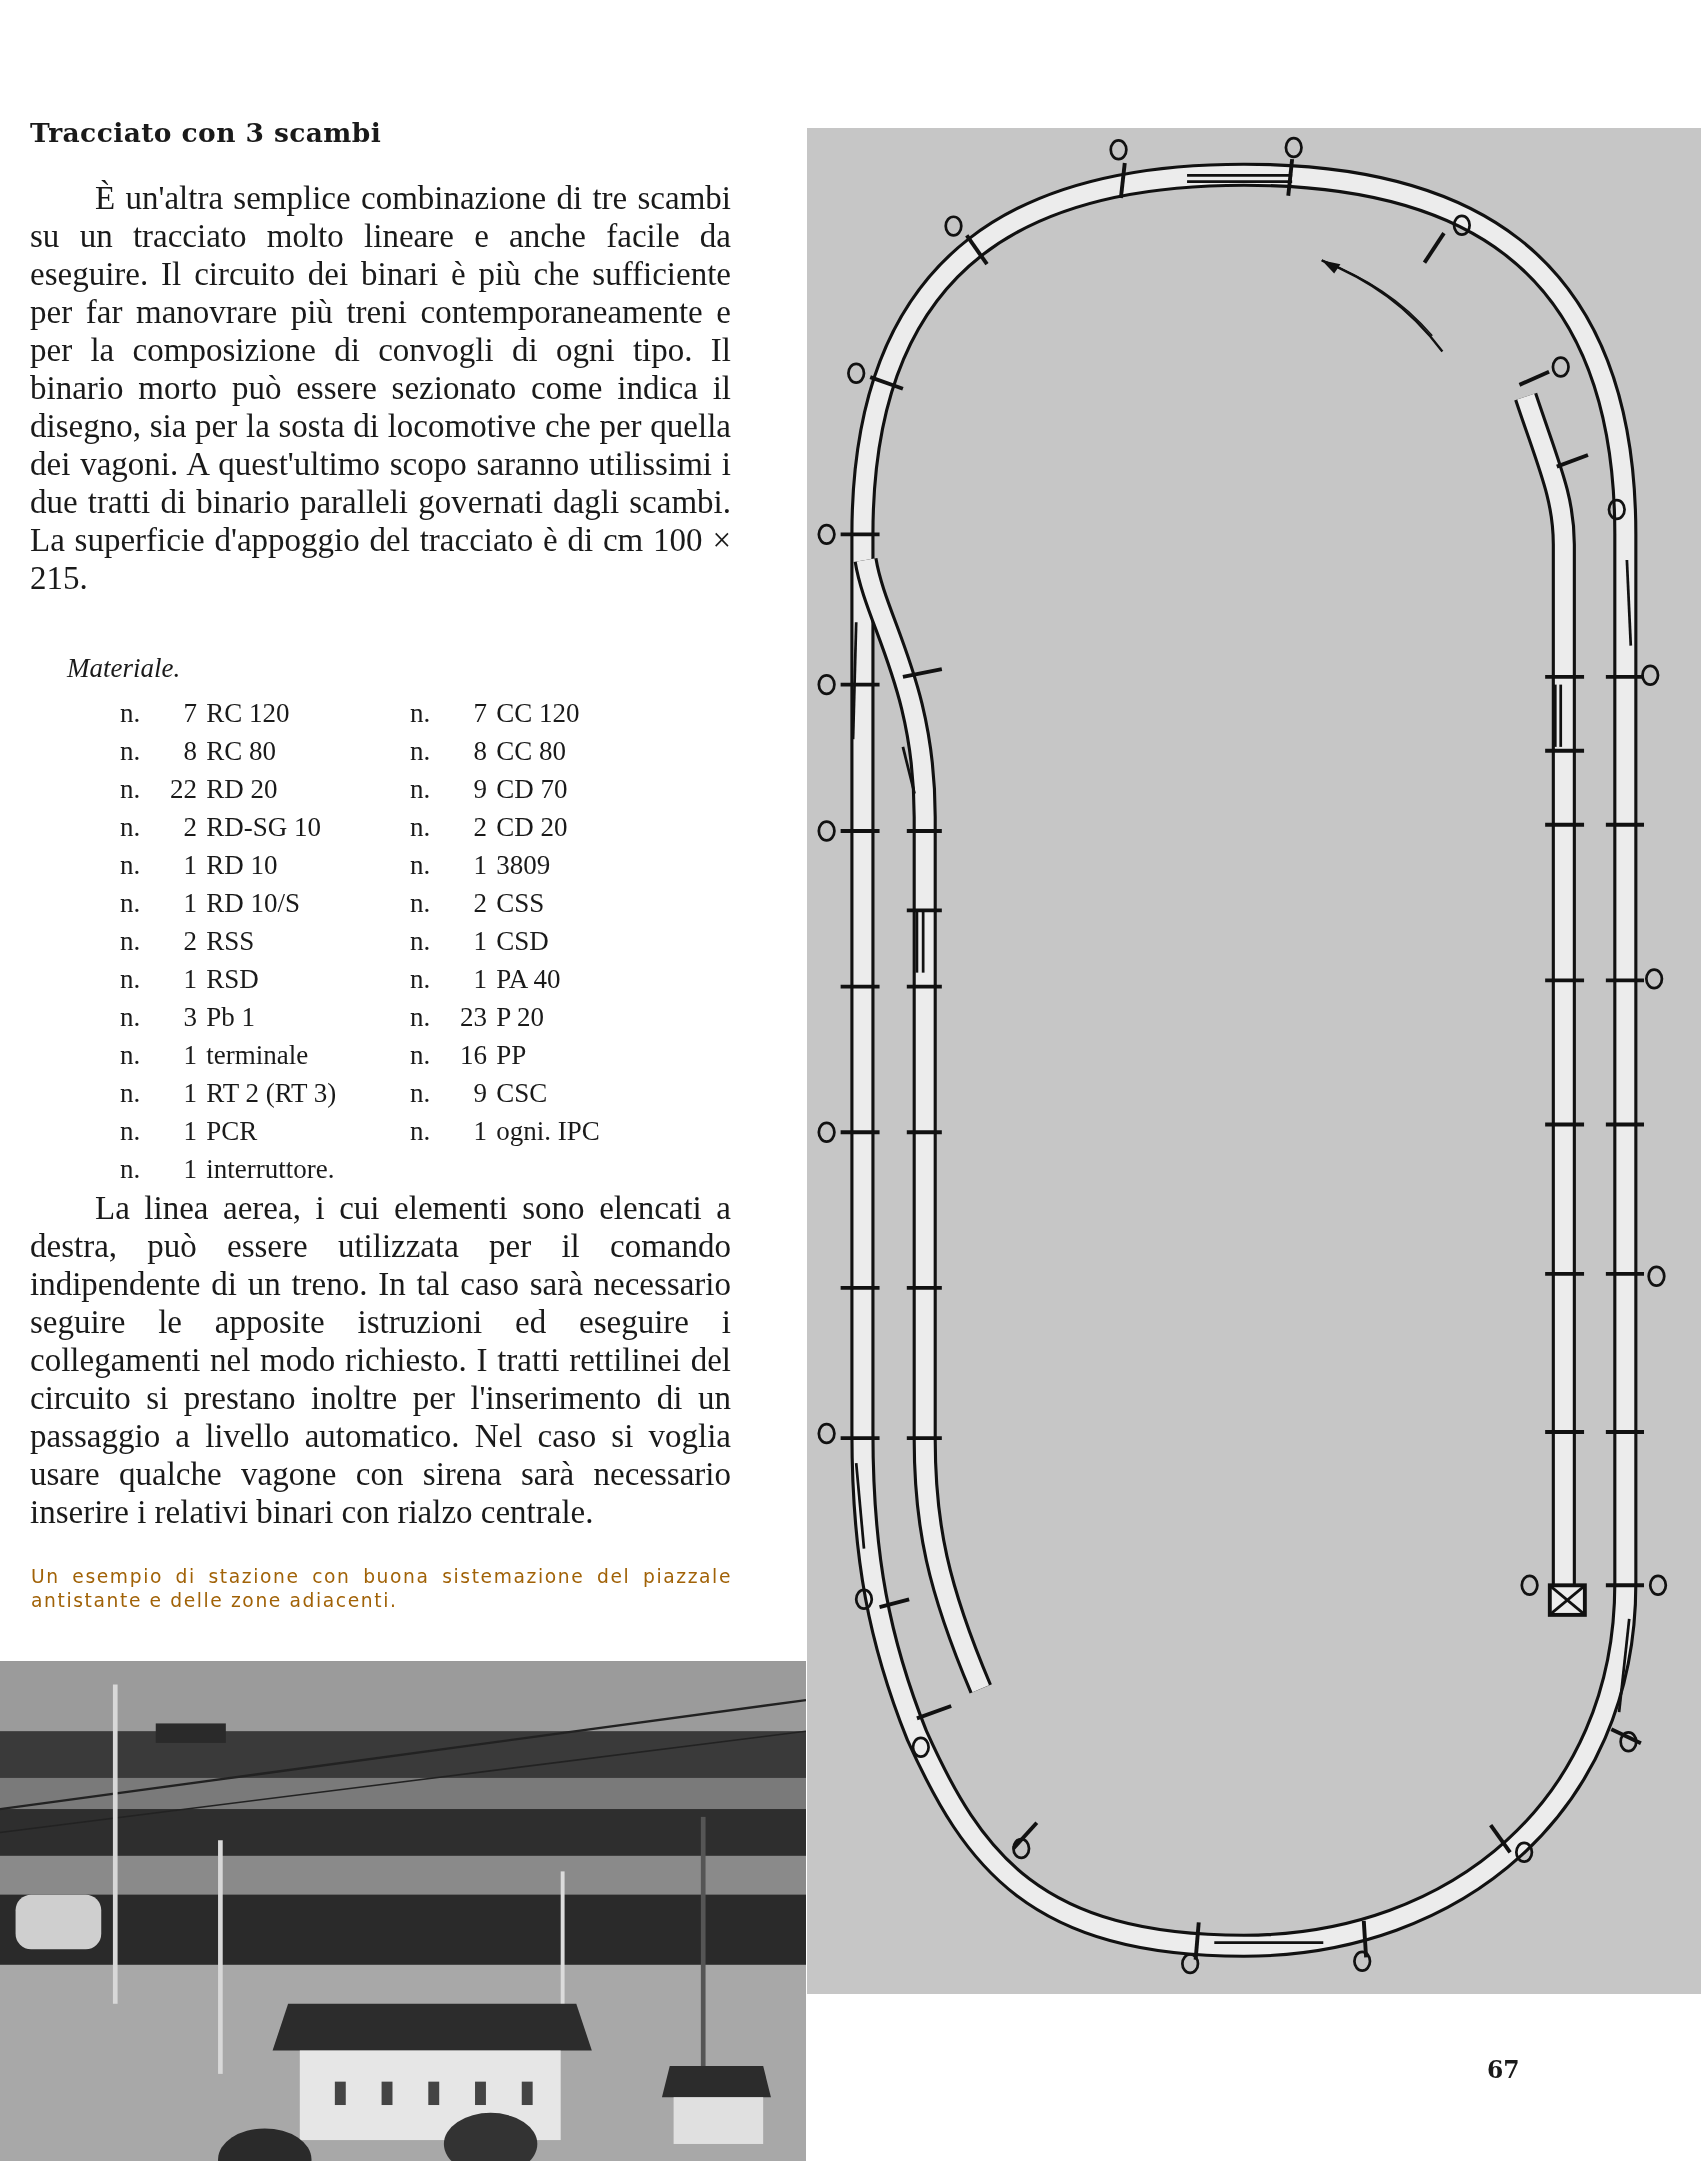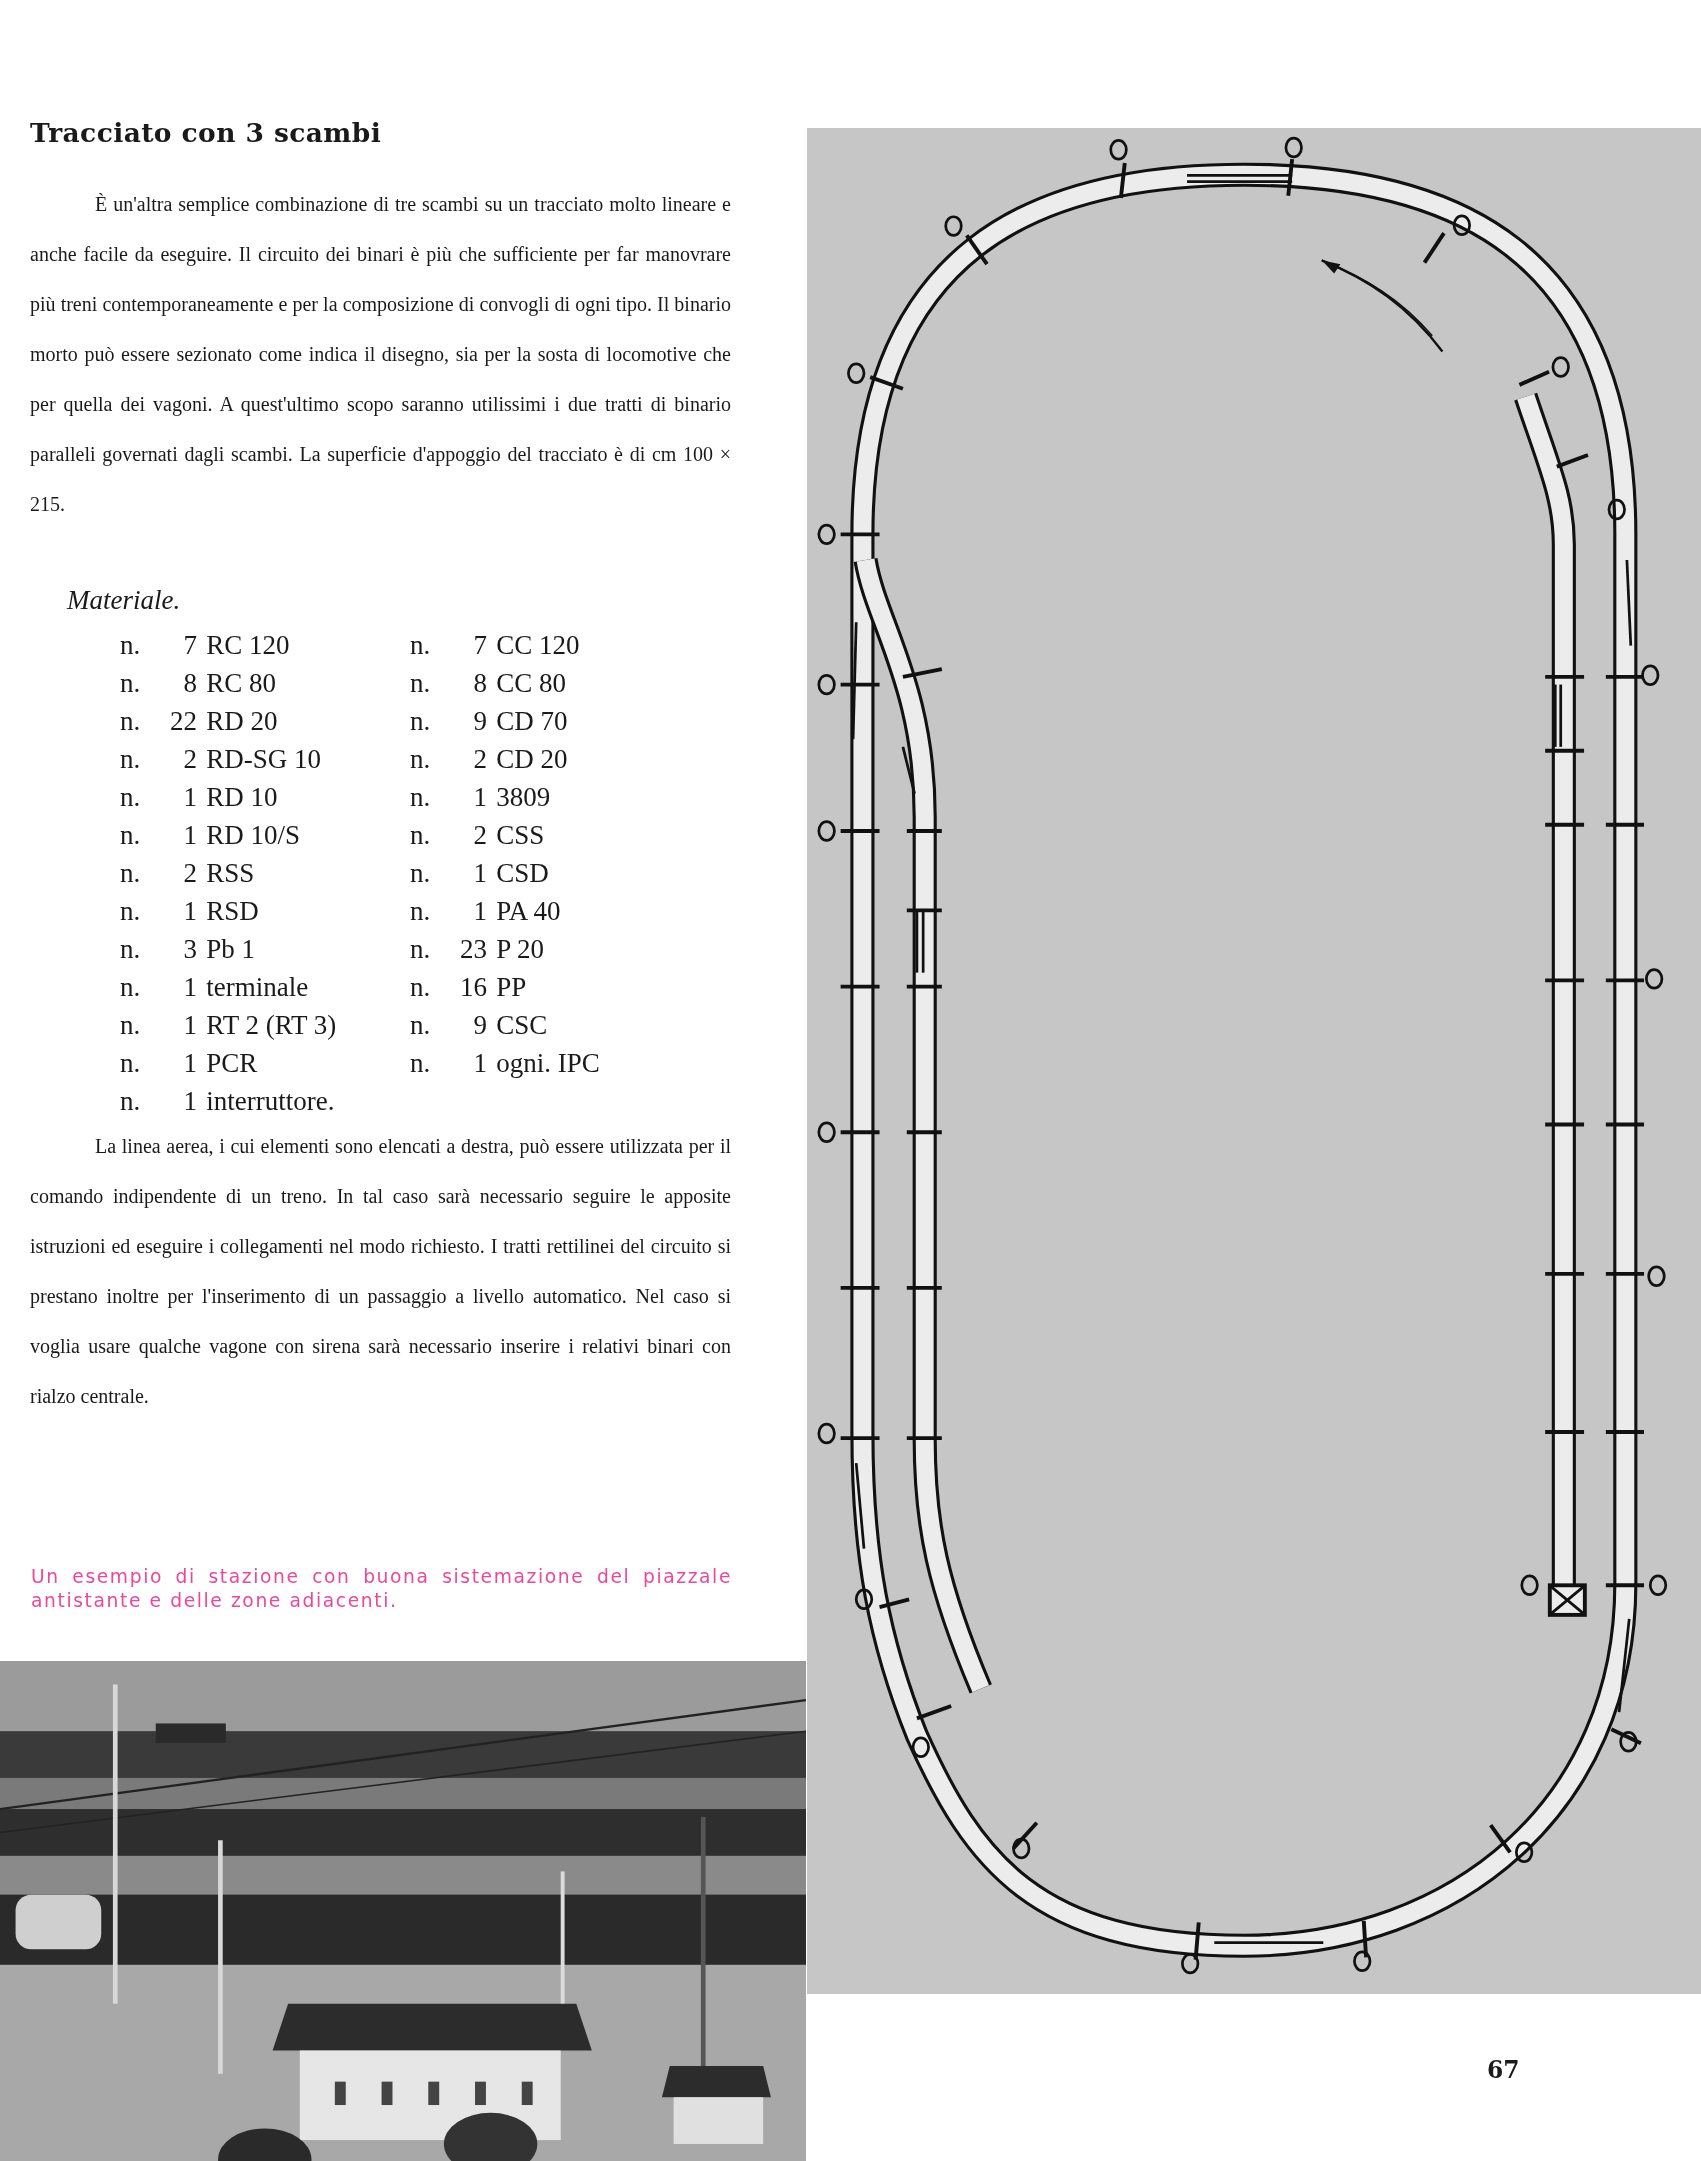--- a/index.html
+++ b/index.html
@@ -1,33 +1,33 @@
 <!DOCTYPE html>
 <html style="font-size:12.5px"><head>
 <meta charset="utf-8">
 <style>
   html, body { margin:0; padding:0; background:#ffffff; }
   body { width:1701px; height:2161px; position:relative; overflow:hidden;
          font-family:"DejaVu Serif","Liberation Serif",serif; color:#1a1a1a; }
   .page { position:absolute; left:0; top:0; width:1701px; height:2151px; }
   .text-col { position:absolute; left:30px; top:117px; width:701px; }
   .title { font-family:"DejaVu Serif",serif; font-weight:bold; font-size:26.5px; margin:0; letter-spacing:0.4px; }
-  .para { font-family:"Liberation Serif",serif; font-size:20px; line-height:50px; text-align:justify; margin:0; text-indent:65px; }
+  .para { font-family:"Liberation Serif",serif; font-size:33px; line-height:38px; text-align:justify; margin:0; text-indent:65px; }
   .para1 { margin-top:31px; }
   .mat-head { font-family:"Liberation Serif",serif; font-style:italic; font-size:27px; margin:56px 0 0 37px; }
   .mat-grid { position:relative; margin:14px 0 0 0; height:483px; font-family:"Liberation Serif",serif; font-size:27px; }
   .mat-col { position:absolute; top:0; }
   .mat-col.left { left:90px; }
   .mat-col.right { left:380px; }
   .mat-row { height:38px; display:flex; white-space:nowrap; }
   .mat-n { width:44px; }
   .mat-qty { width:33px; text-align:right; margin-right:9.3px; }
   .para2 { margin-top:8px; }
   .caption { position:absolute; left:31px; top:1565px; width:701px; font-family:"DejaVu Sans","Liberation Sans",sans-serif;
-             font-size:18.7px; line-height:24px; letter-spacing:1.6px; text-align:justify; color:#ec4899; }
+             font-size:18.7px; line-height:24px; letter-spacing:1.6px; text-align:justify; color:#a16207; }
   .photo { position:absolute; left:0; top:1661px; width:806px; height:501px; overflow:hidden;
            background:linear-gradient(180deg,#8e8e8e 0%,#6e6e6e 20%,#3c3c3c 40%,#5a5a5a 55%,#9a9a9a 80%,#b0b0b0 100%); }
   .panel { position:absolute; left:807px; top:128px; width:894px; height:1866px; background:#c6c6c6; }
   .diagram { position:absolute; left:0; top:0; }
   .page-num { position:absolute; left:1487px; top:2056px; font-family:"DejaVu Serif",serif; font-weight:bold; font-size:23.4px; }
 </style>
 </head>
 <body>
 
 <div class="page">

